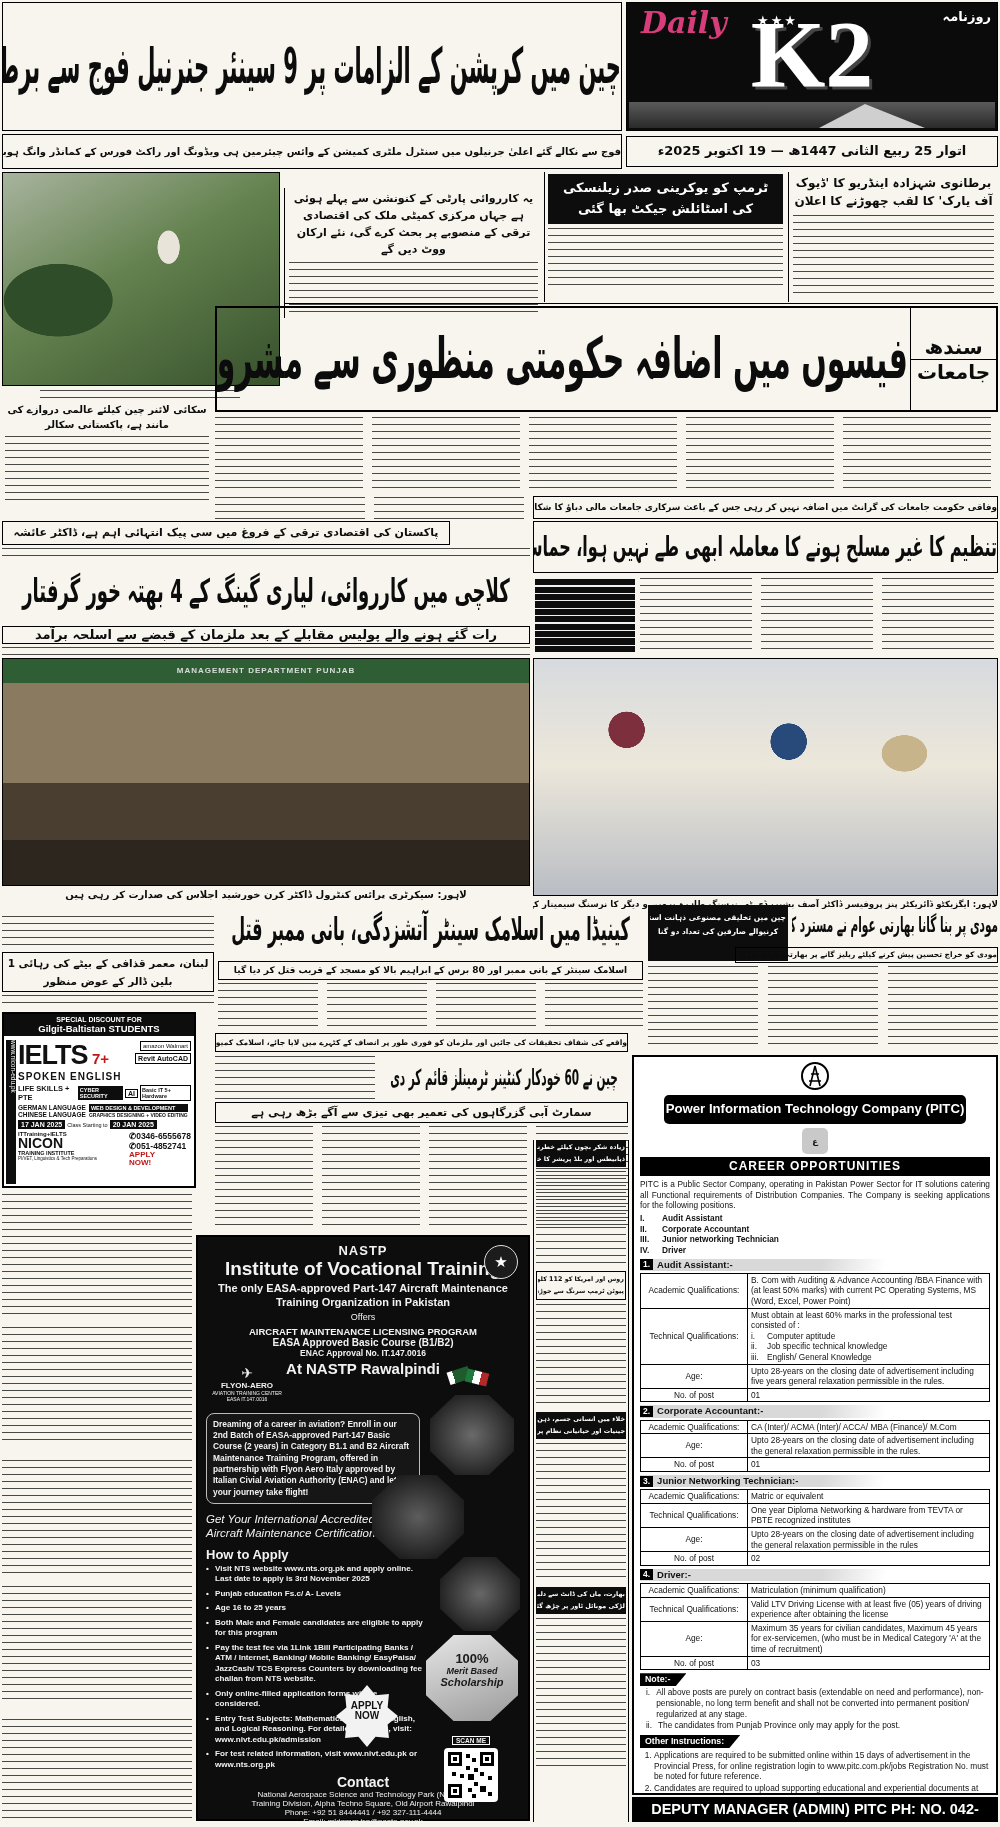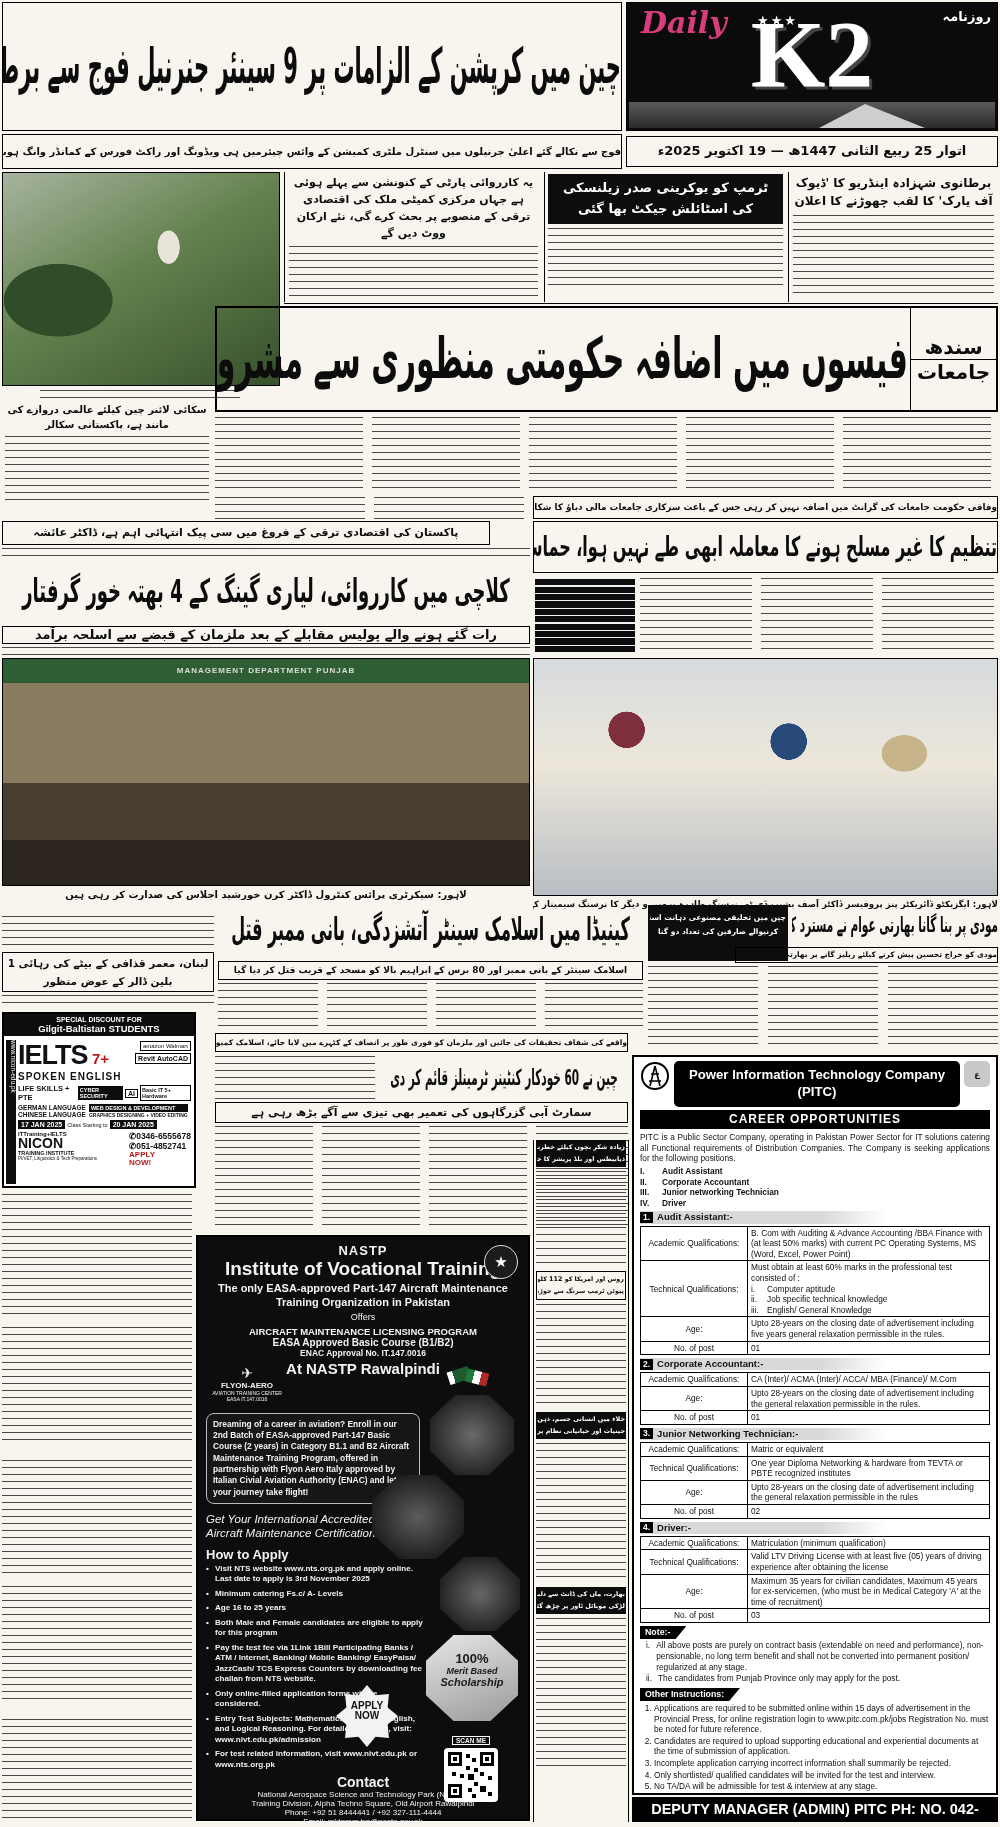--- a/index.html
+++ b/index.html
@@ -66,21 +66,21 @@
   <div class="abs" style="left:544px;top:172px;width:242px;height:130px;border-left:1.5px solid #000;padding:2px 3px;">
     <div style="background:#0d0d0d;padding:4px 3px;">
       <div class="urdu" style="font-size:13px;line-height:1.6;color:#fff;">ٹرمپ کو یوکرینی صدر زیلنسکی کی اسٹائلش جیکٹ بھا گئی</div>
     </div>
     <div class="l" style="height:62px;margin-top:4px;"></div>
   </div>
   <div class="abs" style="left:788px;top:172px;width:210px;height:130px;border-left:1.5px solid #000;padding:2px 4px;">
     <div class="urdu" style="font-size:12px;line-height:1.5;">برطانوی شہزادہ اینڈریو کا 'ڈیوک آف یارک' کا لقب چھوڑنے کا اعلان</div>
     <div class="l" style="height:80px;margin-top:5px;"></div>
   </div>
-  <div class="abs" style="left:284px;top:172px;width:258px;height:130px;border-left:1.5px solid #000;padding:2px 4px;">
+  <div class="abs" style="left:284px;top:188px;width:258px;height:130px;border-left:1.5px solid #000;padding:2px 4px;">
     <div class="urdu" style="font-size:11px;line-height:1.55;">یہ کارروائی پارٹی کے کنونشن سے پہلے ہوئی ہے جہاں مرکزی کمیٹی ملک کی اقتصادی ترقی کے منصوبے پر بحث کرے گی، نئے ارکان ووٹ دیں گے</div>
     <div class="l" style="height:56px;margin-top:4px;"></div>
   </div>
   <div class="abs" style="left:284px;top:303px;width:714px;height:0;border-top:1.5px solid #000;"></div>
 
   <div class="abs bx1" style="left:2px;top:172px;width:278px;height:214px;background:
       radial-gradient(60px 90px at 60% 35%,#e8e4da 0 18%,transparent 19%),
       radial-gradient(90px 60px at 20% 60%,#2f4d28 0 60%,transparent 61%),
       linear-gradient(150deg,#a8b49e,#64824f 45%,#37512c);"></div>
   <div class="abs l" style="left:40px;top:390px;width:200px;height:8px;"></div>
@@ -111,21 +111,21 @@
   <div class="abs linv" style="left:535px;top:578px;width:100px;height:74px;"></div>
 
   <div class="abs" style="left:2px;top:400px;width:210px;height:118px;padding:2px 3px;box-sizing:border-box;">
     <div class="urdu" style="font-size:10px;line-height:1.5;">سکائی لائنر چین کیلئے عالمی دروازے کی مانند ہے، پاکستانی سکالر</div>
     <div class="l" style="height:64px;margin-top:4px;"></div>
   </div>
   <div class="abs l" style="left:215px;top:497px;width:316px;height:22px;
        -webkit-mask:repeating-linear-gradient(to right,#000 0 150px,transparent 150px 159px);
        mask:repeating-linear-gradient(to right,#000 0 150px,transparent 150px 159px);"></div>
 
-  <div class="abs bx1" style="left:2px;top:521px;width:488px;height:24px;">
+  <div class="abs bx1" style="left:2px;top:521px;width:448px;height:24px;">
     <div class="urdu nw" style="font-size:11px;line-height:22px;">پاکستان کی اقتصادی ترقی کے فروغ میں سی پیک انتہائی اہم ہے، ڈاکٹر عائشہ</div>
   </div>
   <div class="abs l" style="left:2px;top:548px;width:528px;height:10px;"></div>
 
   <div class="abs" style="left:2px;top:560px;width:528px;height:64px;">
     <div class="urdu nw" style="font-size:18px;line-height:62px;transform:scaleY(1.8);transform-origin:center;">کلاچی میں کارروائی، لیاری گینگ کے 4 بھتہ خور گرفتار</div>
   </div>
   <div class="abs bx1" style="left:2px;top:626px;width:528px;height:18px;">
     <div class="urdu nw" style="font-size:13px;line-height:16px;">رات گئے ہونے والے پولیس مقابلے کے بعد ملزمان کے قبضے سے اسلحہ برآمد</div>
   </div>
@@ -276,21 +276,21 @@
     <div style="margin:36px 100px 0 0;border:1.5px solid #bbb;border-radius:8px;padding:5px 6px;font-weight:bold;font-size:8.4px;line-height:1.35;background:#161616;">Dreaming of a career in aviation? Enroll in our 2nd Batch of EASA-approved Part-147 Basic Course (2 years) in Category B1.1 and B2 Aircraft Maintenance Training Program, offered in partnership with Flyon Aero Italy approved by Italian Civial Aviation Authority (ENAC) and let your journey take flight!</div>
 
     <div style="margin-top:8px;font-style:italic;font-size:11.5px;line-height:1.25;">
       <span class="sy">Get Your International Accredited</span>
       <span class="sy">Aircraft Maintenance Certification</span>
     </div>
     <div style="margin-top:6px;font-weight:bold;font-size:13px;">How to Apply</div>
 
     <ul style="width:218px;">
       <li>Visit NTS website www.nts.org.pk and apply online. Last date to apply is 3rd November 2025</li>
-      <li>Minimum catering Fs.c/ A- Levels</li>
+      <li>Punjab education Fs.c/ A- Levels</li>
       <li>Age 16 to 25 years</li>
       <li>Both Male and Female candidates are eligible to apply for this program</li>
       <li>Pay the test fee via 1Link 1Bill Participating Banks / ATM / Internet, Banking/ Mobile Banking/ EasyPaisa/ JazzCash/ TCS Express Counters by downloading fee challan from NTS website.</li>
       <li>Only online-filled application forms will be considered.</li>
       <li>Entry Test Subjects: Mathematics, Physics, English, and Logical Reasoning. For detailed syllabus, visit: www.nivt.edu.pk/admission</li>
       <li>For test related information, visit  www.nivt.edu.pk or www.nts.org.pk</li>
     </ul>
 
     <div class="abs oct" style="right:10px;top:398px;width:92px;height:86px;background:linear-gradient(160deg,#e6e6e6,#9a9a9a);color:#1a1a1a;text-align:center;padding-top:16px;box-sizing:border-box;">
       <div style="font-weight:bold;font-size:13px;">100%</div>
@@ -363,21 +363,21 @@
     </div>
     <div class="l" style="height:140px;margin:4px 0;"></div>
     <div style="background:#0d0d0d;padding:2px 1px;">
       <div class="urdu nw" style="font-size:6.4px;color:#fff;line-height:1.8;">بھارت، ماں کی ڈانٹ سے دلبرداشتہ</div>
       <div class="urdu nw" style="font-size:6.4px;color:#fff;line-height:1.8;">لڑکی موبائل ٹاور پر چڑھ گئی</div>
     </div>
     <div class="l" style="height:150px;margin:4px 0;"></div>
   </div>
 
   <div class="abs pt" style="left:632px;top:1055px;width:366px;height:740px;background:#fff;border:2px solid #000;padding:4px 6px;overflow:hidden;">
-    <div style="display:flex;align-items:flex-start;gap:4px;">
+    <div style="display:flex;align-items:center;gap:4px;flex-direction:column;">
       <svg width="30" height="30" viewBox="0 0 30 30">
         <circle cx="15" cy="15" r="13" fill="none" stroke="#000" stroke-width="2"></circle>
         <path d="M15 5 L10 25 M15 5 L20 25 M11 13 L19 13 M9 20 L21 20" stroke="#000" stroke-width="1.6" fill="none"></path>
       </svg>
       <div style="flex:1;background:#000;color:#fff;border-radius:5px;font-weight:bold;font-size:13.2px;text-align:center;padding:6px 2px;">Power Information Technology Company (PITC)</div>
       <div style="width:26px;height:26px;background:#c9c9c9;border-radius:5px;text-align:center;line-height:26px;font-family:'DejaVu Sans',sans-serif;font-weight:bold;">ع</div>
     </div>
     <div style="background:#000;color:#fff;font-weight:bold;font-size:12px;text-align:center;letter-spacing:1px;padding:2px 0;margin-top:3px;">CAREER OPPORTUNITIES</div>
     <div style="margin-top:3px;text-align:justify;">PITC is a Public Sector Company, operating in Pakistan Power Sector for IT solutions catering all Functional requirements of Distribution Companies. The Company is seeking applications for the following positions.</div>
 

